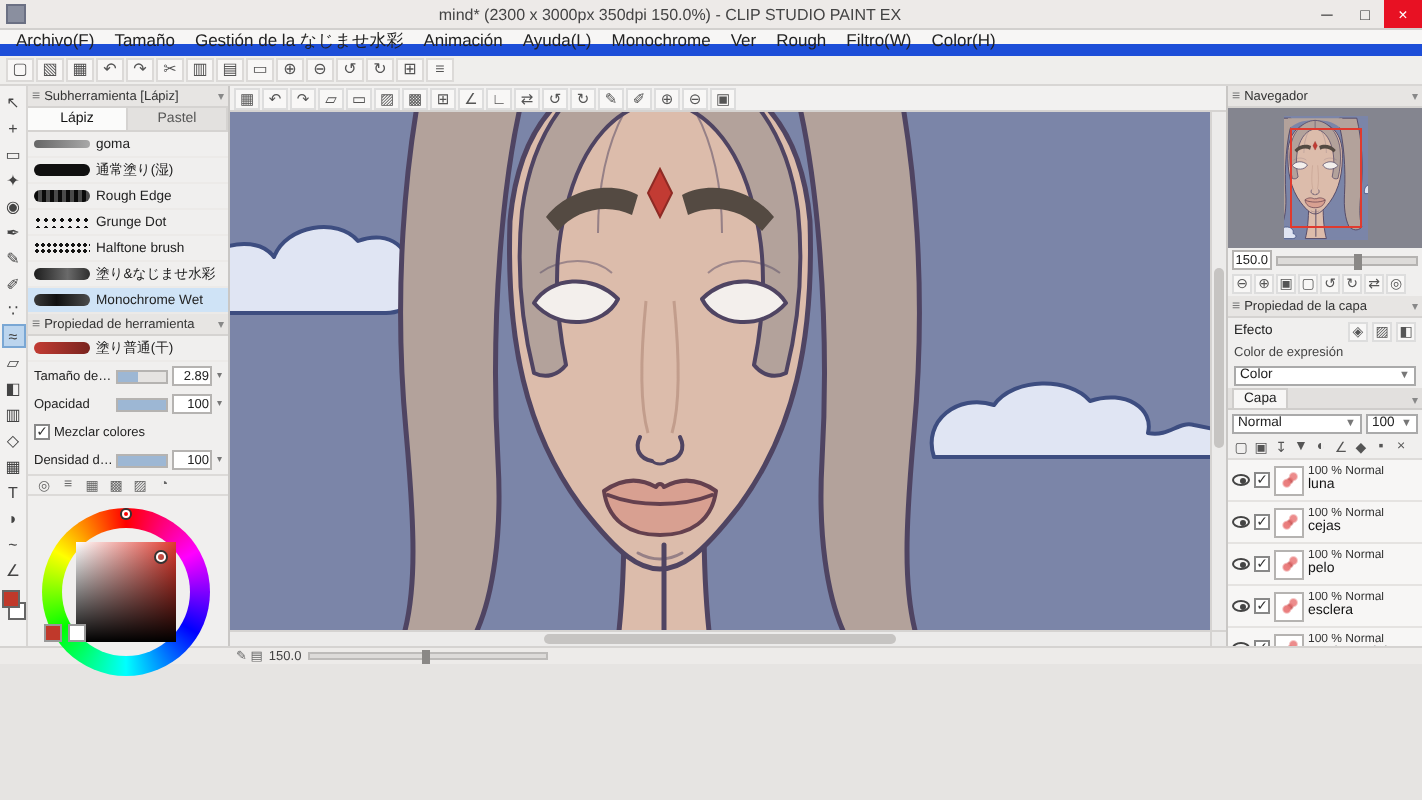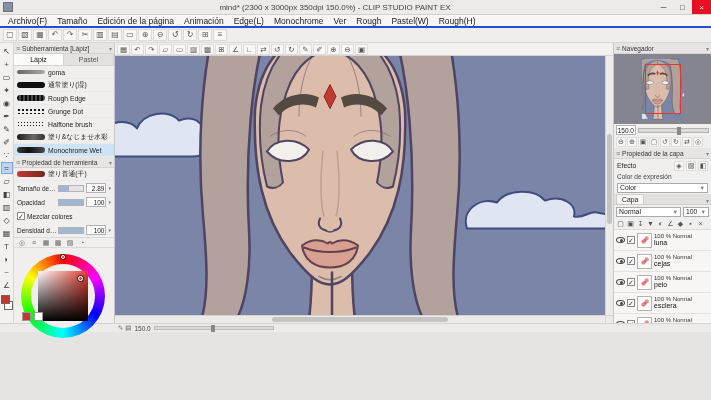--- a/index.html
+++ b/index.html
@@ -6,21 +6,21 @@
   html,body{width:711px;height:400px;overflow:hidden}
   body{font-family:"Liberation Sans","DejaVu Sans",sans-serif;font-size:9px;color:#222;background:#e6e4e2}
   .app{width:711px;height:332px;display:flex;flex-direction:column}
   
   .titlebar{height:15px;background:#edeae8;border-bottom:1px solid #d2d0ce;display:flex;align-items:center;flex:none}
   .appicon{width:10px;height:10px;margin:0 3px;background:#8a8f9f;border:1px solid #6b7083}
   .title{flex:1;text-align:center;font-size:8px;color:#444;white-space:nowrap;overflow:hidden}
   .winbtn{width:19px;height:14px;display:flex;align-items:center;justify-content:center;font-size:8px;color:#333}
   .winbtn.close{background:#e81123;color:#fff}
   
-  .menubar{height:13px;background:#f7f6f5;border-bottom:2px solid #1d4ed8;display:flex;align-items:flex-end;padding-left:3px;flex:none}
+  .menubar{height:13px;background:#f7f6f5;border-bottom:6px solid #1d4ed8;display:flex;align-items:flex-start;padding-left:3px;flex:none}
   .menu-item{padding:0 5px;font-size:8.5px;color:#222;white-space:nowrap}
   
   .toolbar{height:15px;background:#efeeec;border-bottom:1px solid #d8d6d4;display:flex;align-items:center;gap:1px;padding:0 3px;flex:none}
   .tbicon{width:14px;height:12px;font-size:8px;line-height:10px;display:flex;align-items:center;justify-content:center;color:#555;background:#f8f7f6;border:1px solid #dcdad8;flex:none}
   
   .main{flex:1;display:flex;min-height:0}
   .toolstrip{width:14px;background:#f2f1f0;border-right:1px solid #d8d6d4;display:flex;flex-direction:column;align-items:center;padding-top:2px;flex:none}
   .tool{width:12px;height:12px;font-size:8px;display:flex;align-items:center;justify-content:center;color:#444;margin-bottom:1px;flex:none}
   .tool.selected{background:#bcd5ee;border:1px solid #7aa7d4}
   .fgstack{position:relative;width:12px;height:15px;margin-top:3px;flex:none}
@@ -123,28 +123,28 @@
     <div class="appicon"></div>
     <div class="title">mind* (2300 x 3000px 350dpi 150.0%) - CLIP STUDIO PAINT EX</div>
     <div class="winbtn">─</div>
     <div class="winbtn">□</div>
     <div class="winbtn close">×</div>
   </div>
 
   <div class="menubar" id="menubar">
       <div class="menu-item">Archivo(F)</div>
       <div class="menu-item">Tamaño</div>
-      <div class="menu-item">Edición de la página</div>
+      <div class="menu-item">Gestión de la なじませ水彩</div>
       <div class="menu-item">Animación</div>
-      <div class="menu-item">Edge(L)</div>
+      <div class="menu-item">Ayuda(L)</div>
       <div class="menu-item">Monochrome</div>
       <div class="menu-item">Ver</div>
       <div class="menu-item">Rough</div>
-      <div class="menu-item">Pastel(W)</div>
-      <div class="menu-item">Rough(H)</div>
+      <div class="menu-item">Filtro(W)</div>
+      <div class="menu-item">Color(H)</div>
     </div>
 
   <div class="toolbar" id="toolbar1">
       <div class="tbicon">▢</div>
       <div class="tbicon">▧</div>
       <div class="tbicon">▦</div>
       <div class="tbicon">↶</div>
       <div class="tbicon">↷</div>
       <div class="tbicon">✂</div>
       <div class="tbicon">▥</div>

